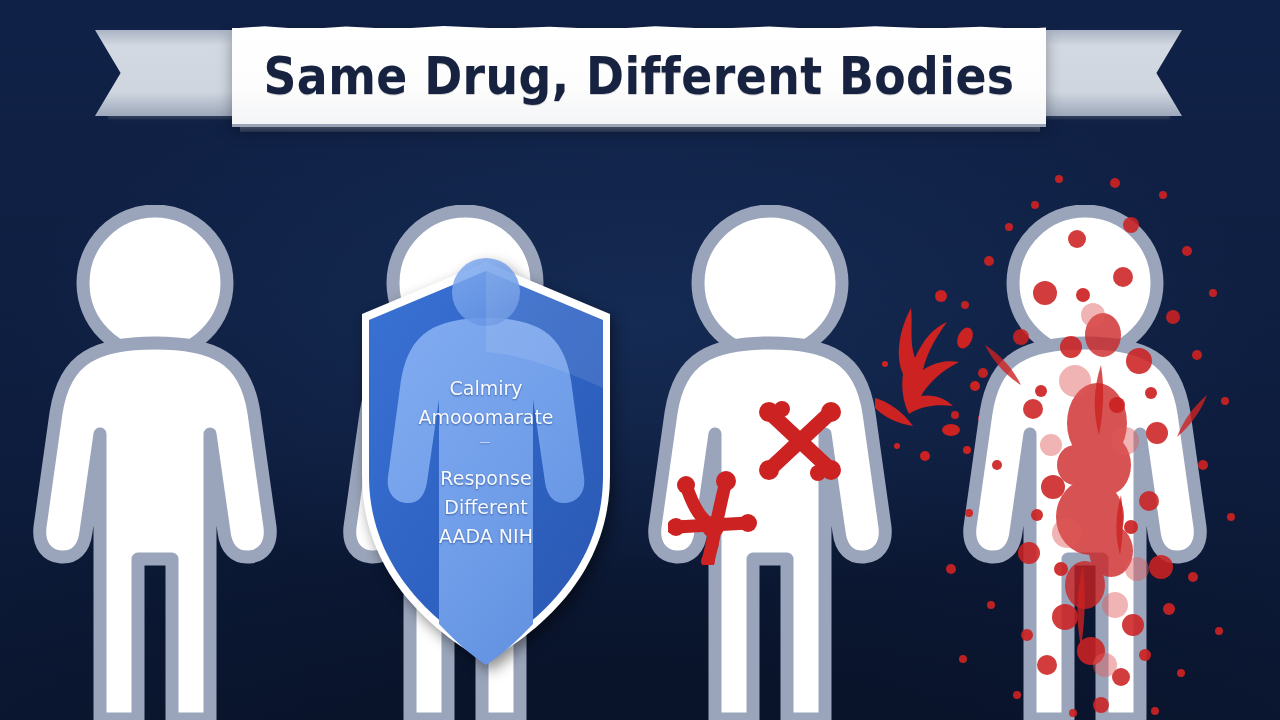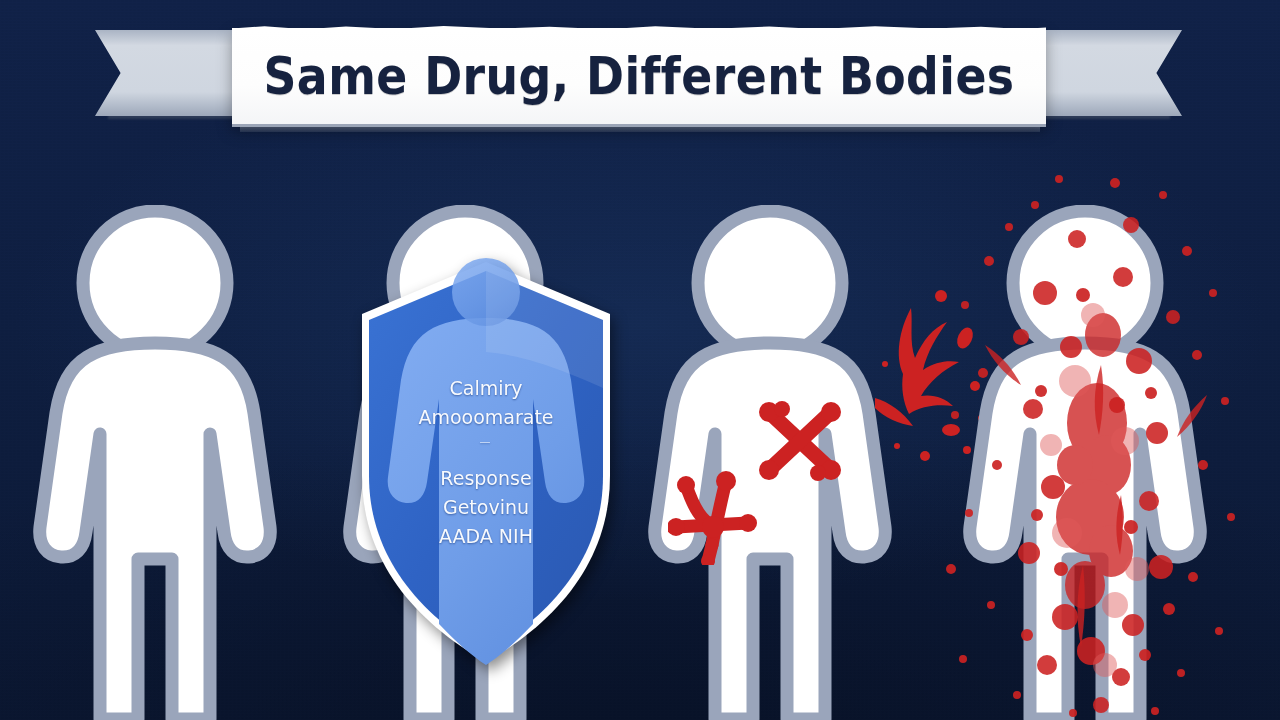--- a/index.html
+++ b/index.html
@@ -255,21 +255,21 @@
       <circle cx="131" cy="34" r="34" fill="url(#shieldInner)" opacity="0.85"></circle>
 
       <path d="M131 13 L248 62 L248 130 C200 108 160 96 131 94 Z" fill="#ffffff" opacity="0.10"></path>
     </svg>
     <div id="shield-text">
       <div class="line">Calmiry</div>
       <div class="line">Amooomarate</div>
       <div class="line sep">—</div>
       <div class="line gap"></div>
       <div class="line">Response</div>
-      <div class="line">Getovinu</div>
+      <div class="line">Different</div>
       <div class="line">AADA NIH</div>
     </div>
   </div>
 
   <div class="figure" style="left:645px; top:205px; width:250px; height:515px;">
     <svg width="250" height="515" viewBox="0 0 250 515">
       <circle cx="125" cy="78" r="72" fill="#ffffff" stroke="#9aa5bb" stroke-width="13"></circle>
       <path d="M125 138
                c-30 0 -52 4 -68 14
                c-18 11 -27 30 -31 56

